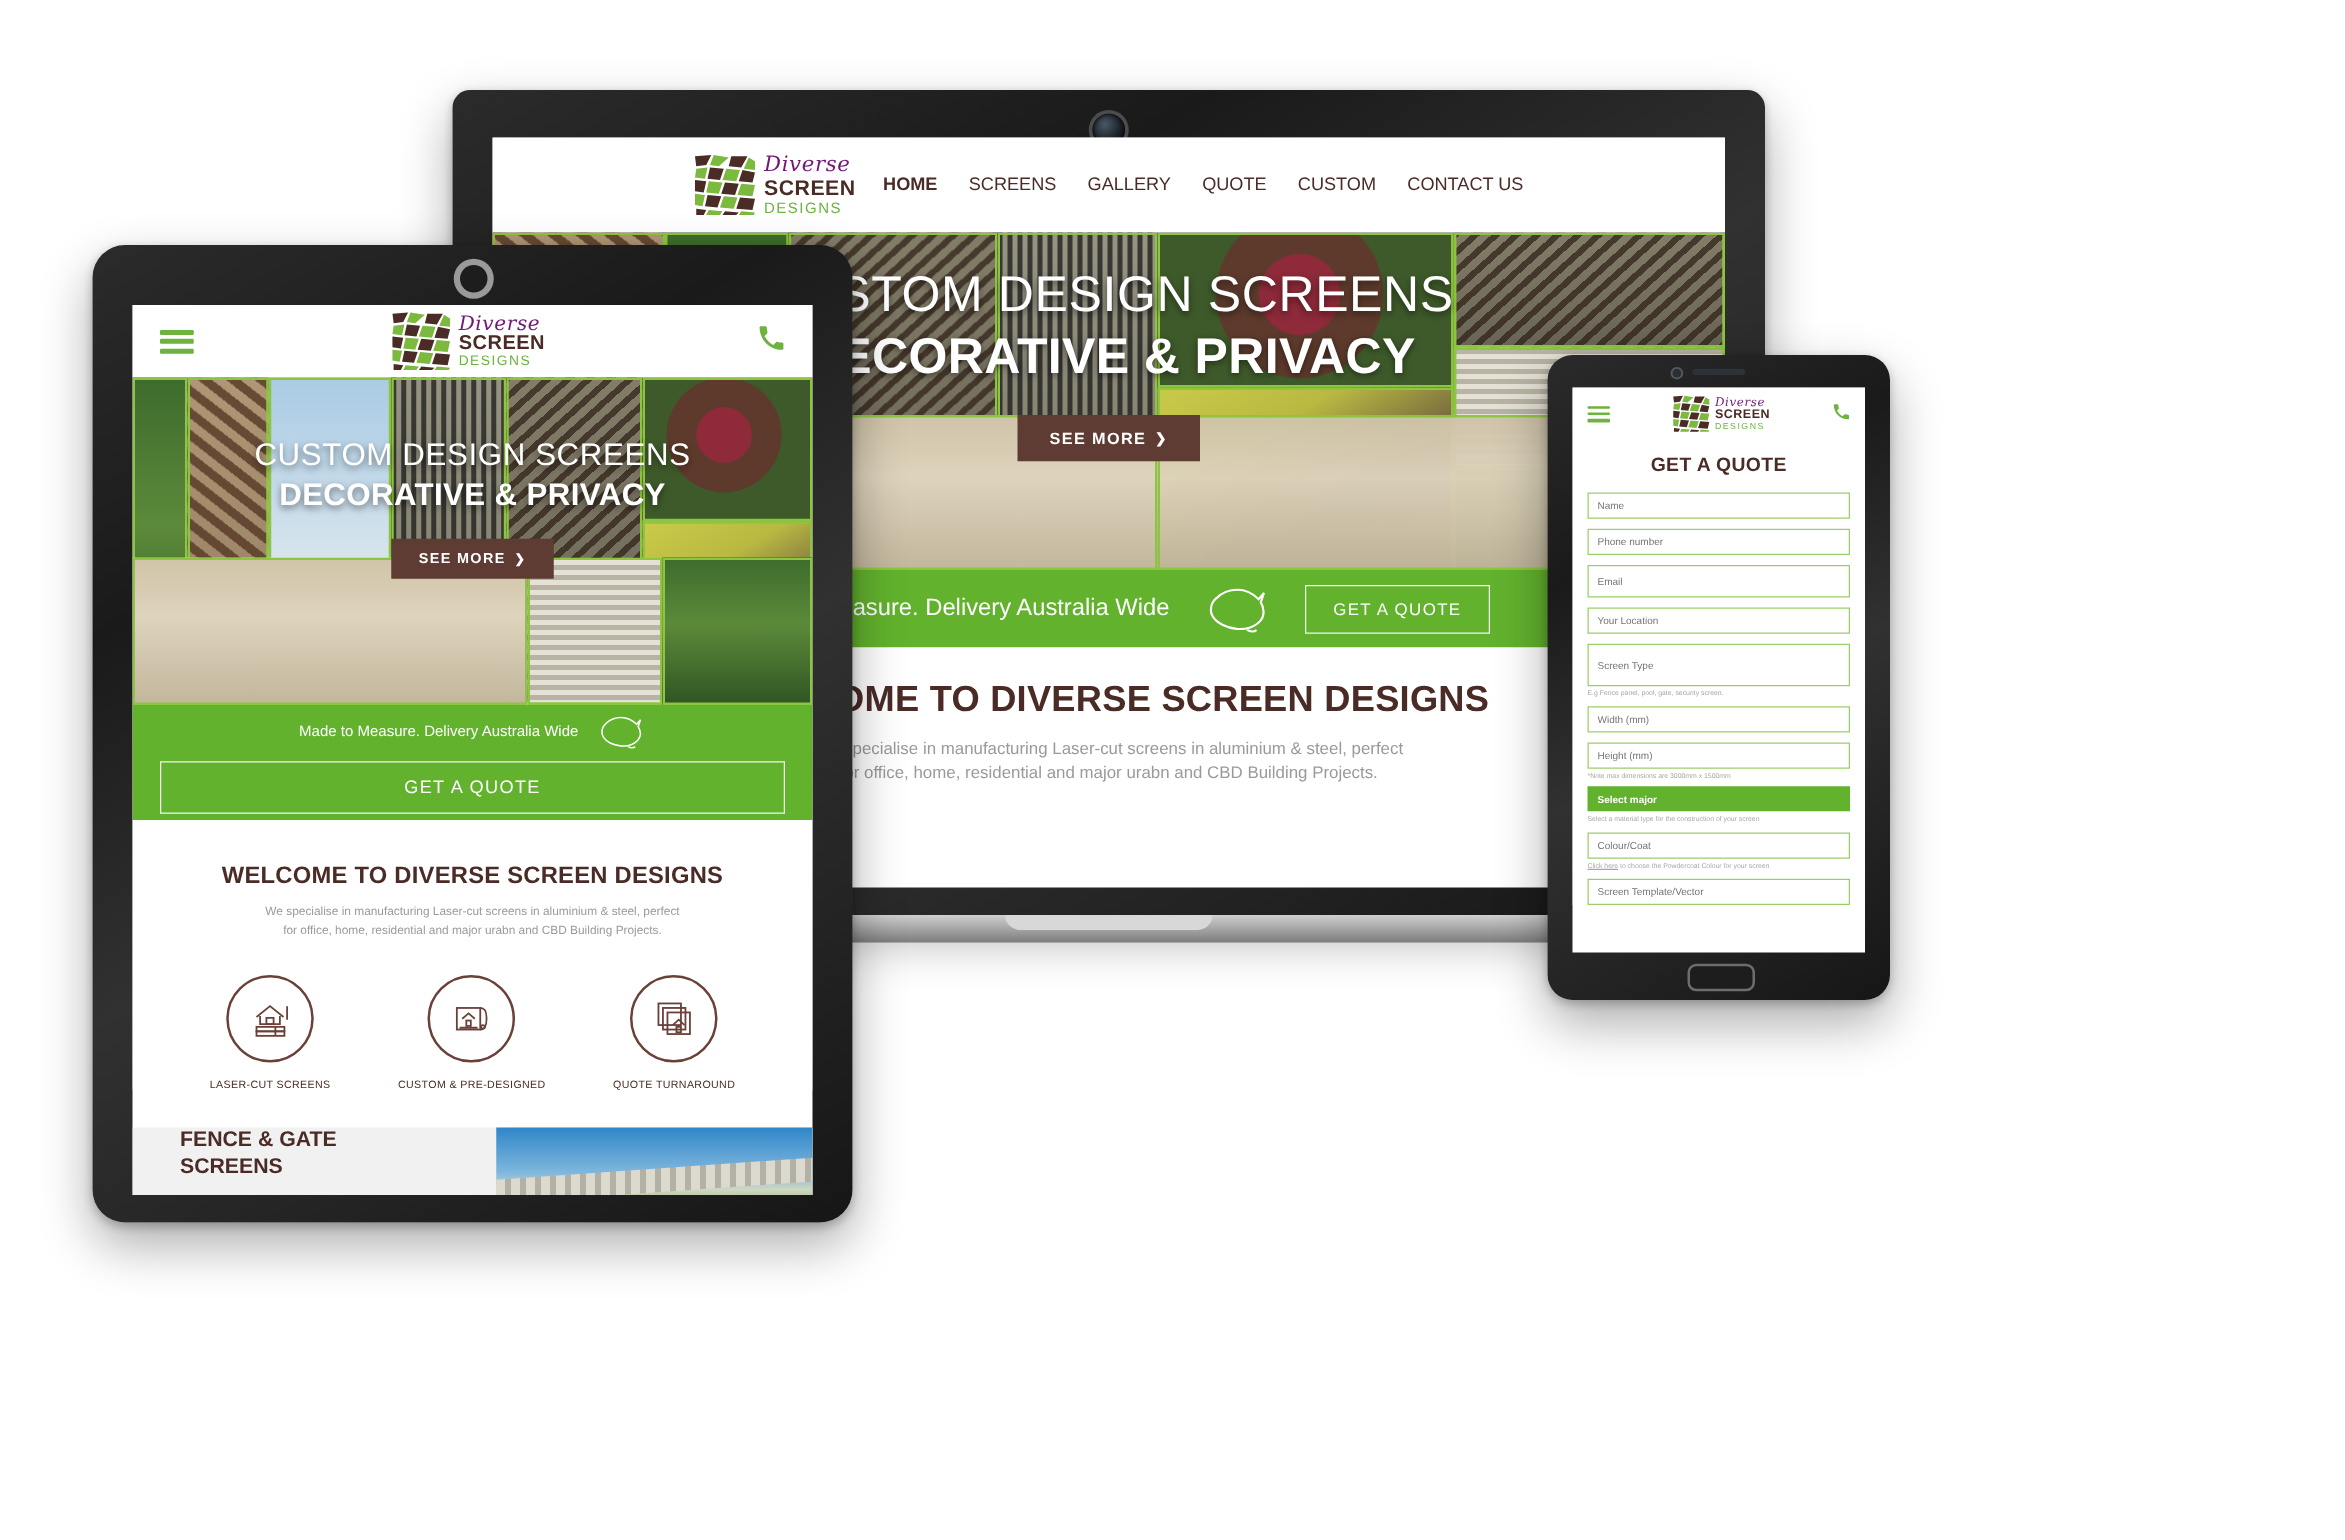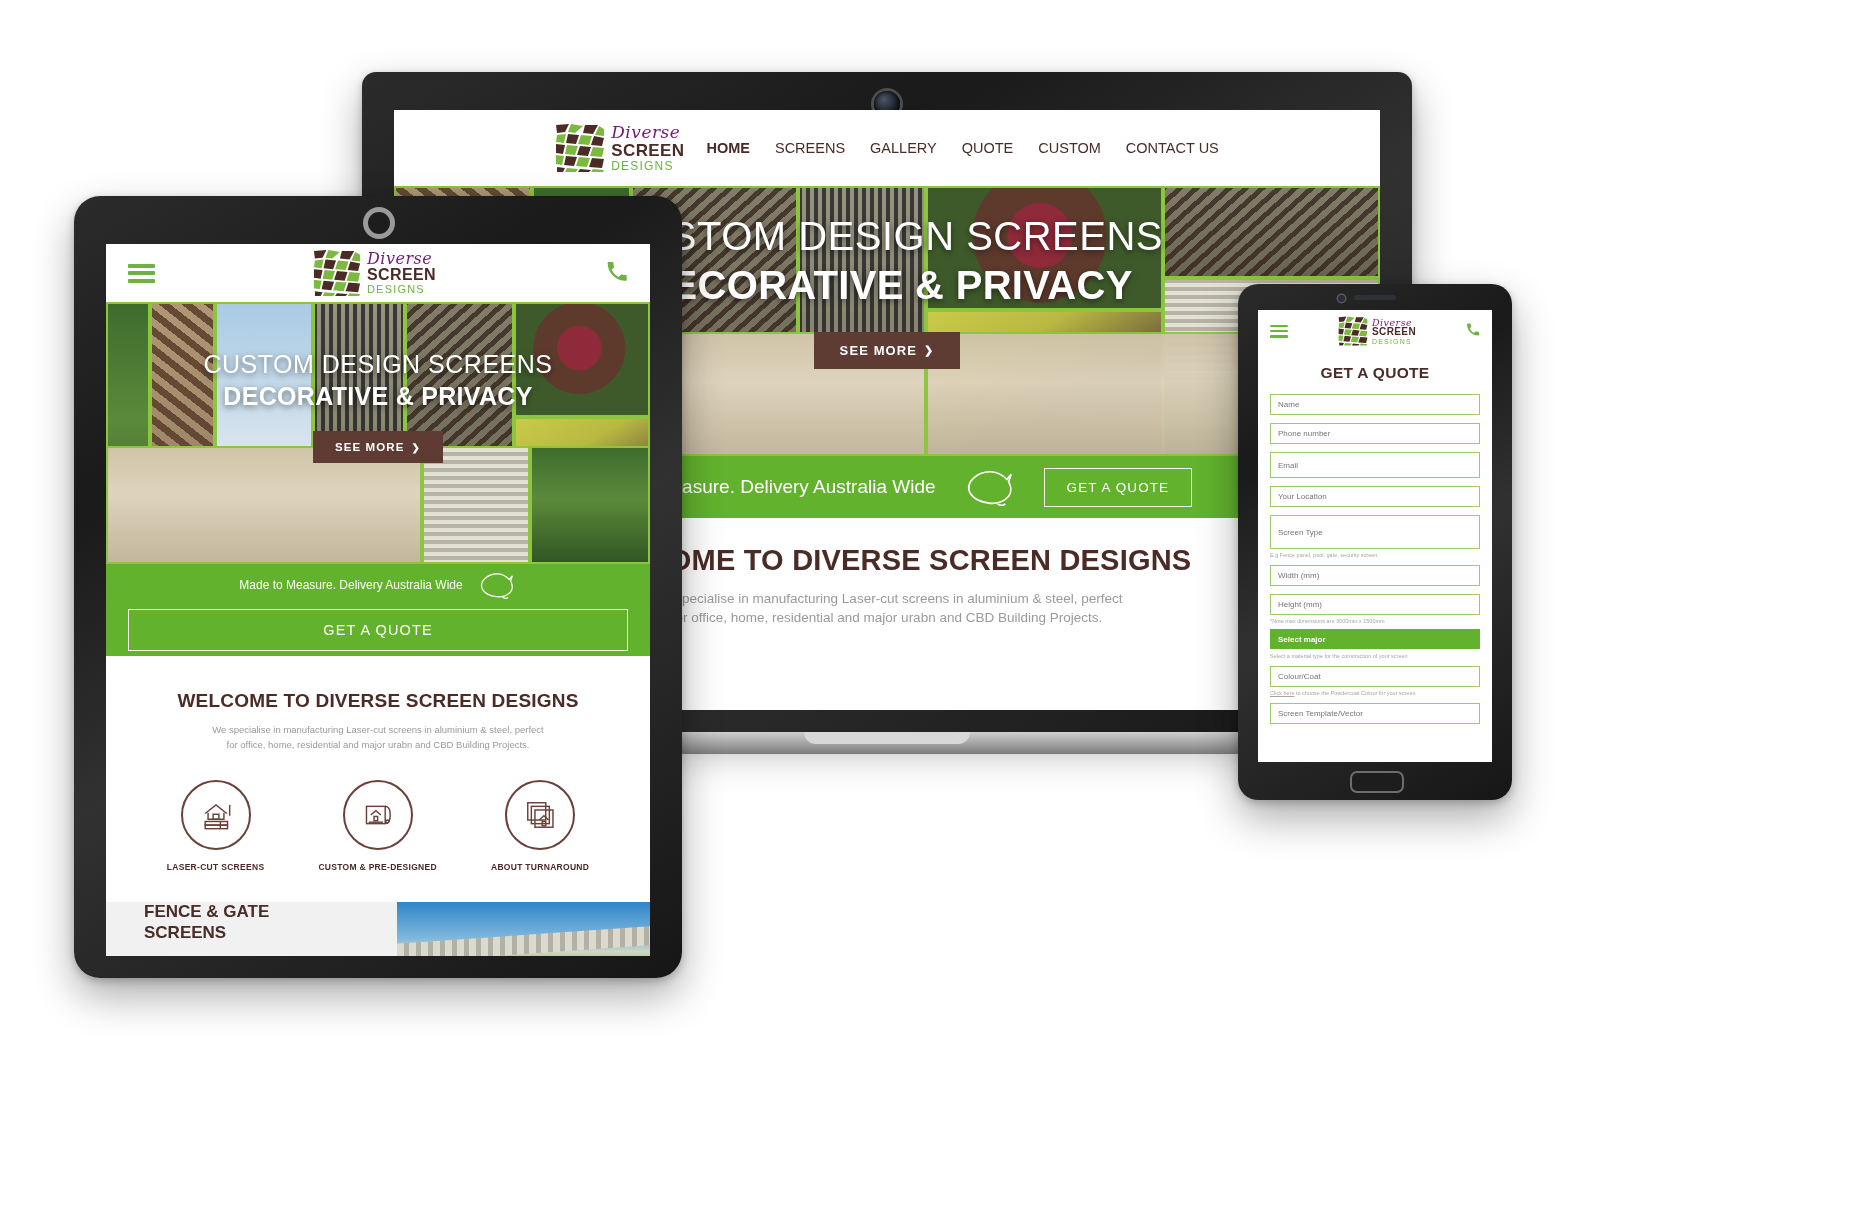--- a/index.html
+++ b/index.html
@@ -114,21 +114,21 @@
   .wtitle{color:#4a2b26;font-weight:bold;letter-spacing:.2px;}
   .wpara{color:#9a9a9a;}
   .features{display:flex;justify-content:center;}
   .feat{text-align:center;}
   .circ{
     border:2px solid #6a4039;border-radius:50%;
     display:flex;align-items:center;justify-content:center;margin:0 auto;
   }
   .circ svg{display:block;}
   .circ svg *{stroke:#6a4039;fill:none;stroke-width:4;}
-  .flabel{color:#4a2b26;letter-spacing:.3px;font-weight:bold;}
+  .flabel{color:#4a2b26;letter-spacing:.3px;}
 
   
   .fencestrip{display:flex;background:#f1f1f1;}
   .fs-left{display:flex;align-items:flex-start;}
   .fs-title{color:#4a2b26;font-weight:bold;line-height:1.22;}
   .fs-img{background:linear-gradient(#2f86c9,#7fb7dd 42%,#cfd8c0 58%,#3f6a2c 100%);position:relative;overflow:hidden;}
   .fs-img::before{
     content:"";position:absolute;left:0;right:0;top:38%;height:22%;
     background:repeating-linear-gradient(90deg,#dcd9cf 0 7px,#b3b0a6 7px 12px);
     transform:skewY(-4deg);
@@ -400,21 +400,21 @@
           <div class="feat">
             <div class="circ" style="width:66px;height:66px;">
               <svg width="36" height="36" viewBox="0 0 100 100" aria-hidden="true">
                 <rect x="16" y="16" width="50" height="48"></rect>
                 <rect x="26" y="26" width="50" height="48"></rect>
                 <rect x="36" y="36" width="50" height="48"></rect>
                 <polyline points="48,64 61,52 74,64"></polyline>
                 <rect x="56" y="68" width="10" height="12"></rect>
               </svg>
             </div>
-            <div class="flabel" style="font-size:8.5px;margin-top:12px;">ABOUT TURNAROUND</div>
+            <div class="flabel" style="font-size:8.5px;margin-top:12px;">QUOTE TURNAROUND</div>
           </div>
         </div>
       </div>
 
       <div class="fencestrip" style="height:86px;margin-top:30px;">
         <div class="fs-left" style="width:50%;padding-left:38px;">
           <div class="fs-title" style="font-size:17px;">
             <span>FENCE &amp; GATE</span><br>
             <span>SCREENS</span>
           </div>

